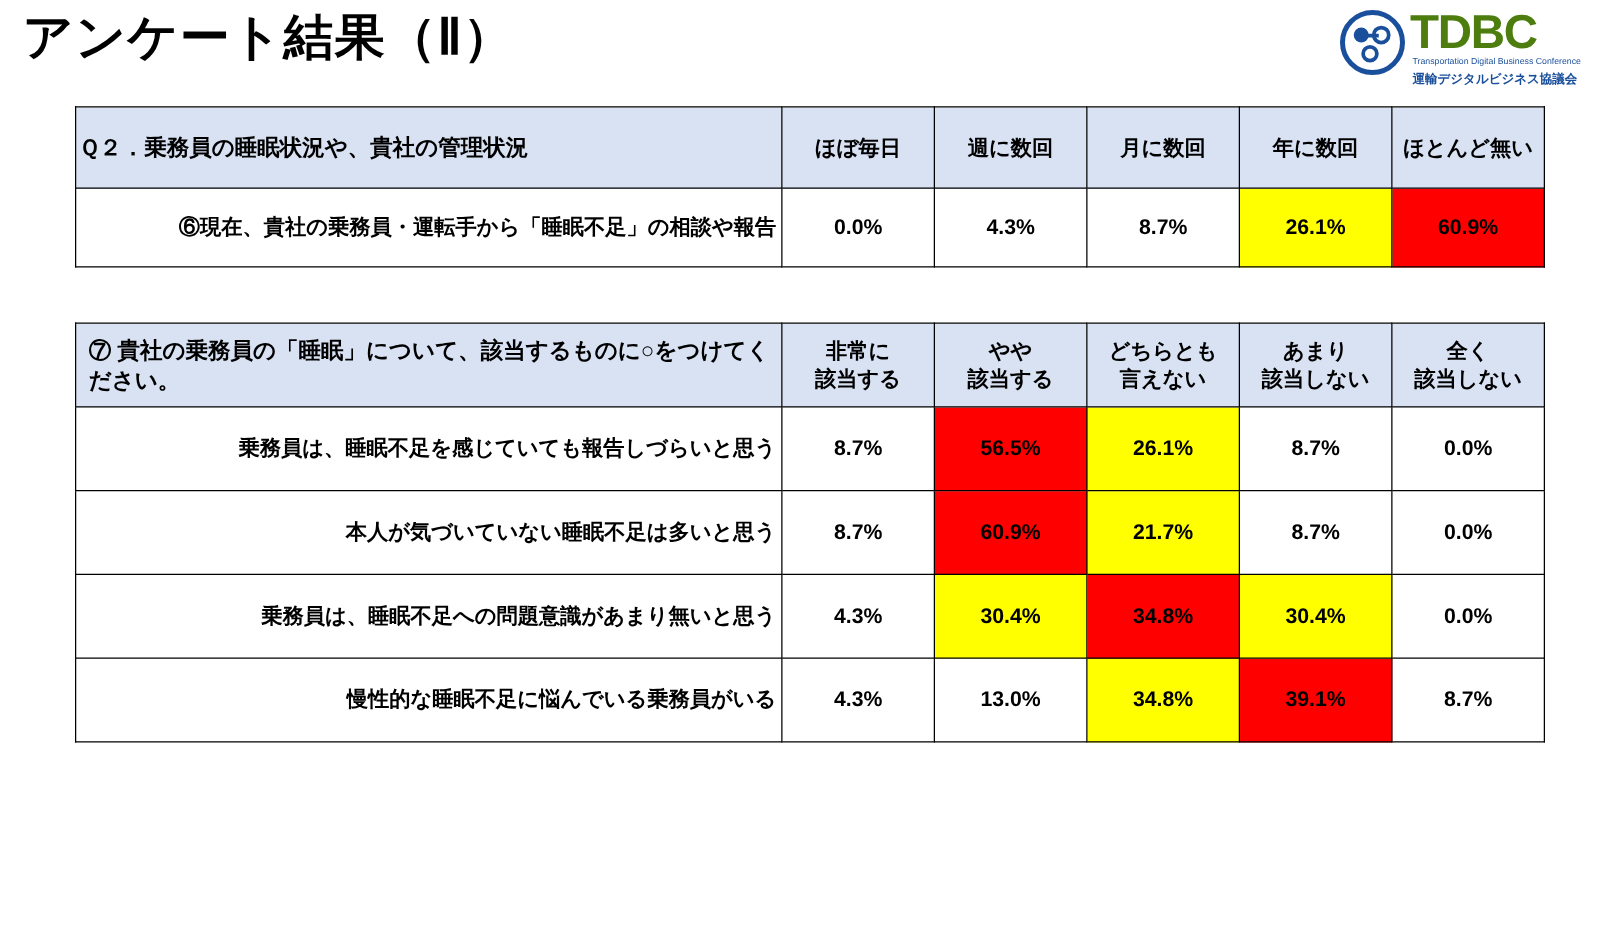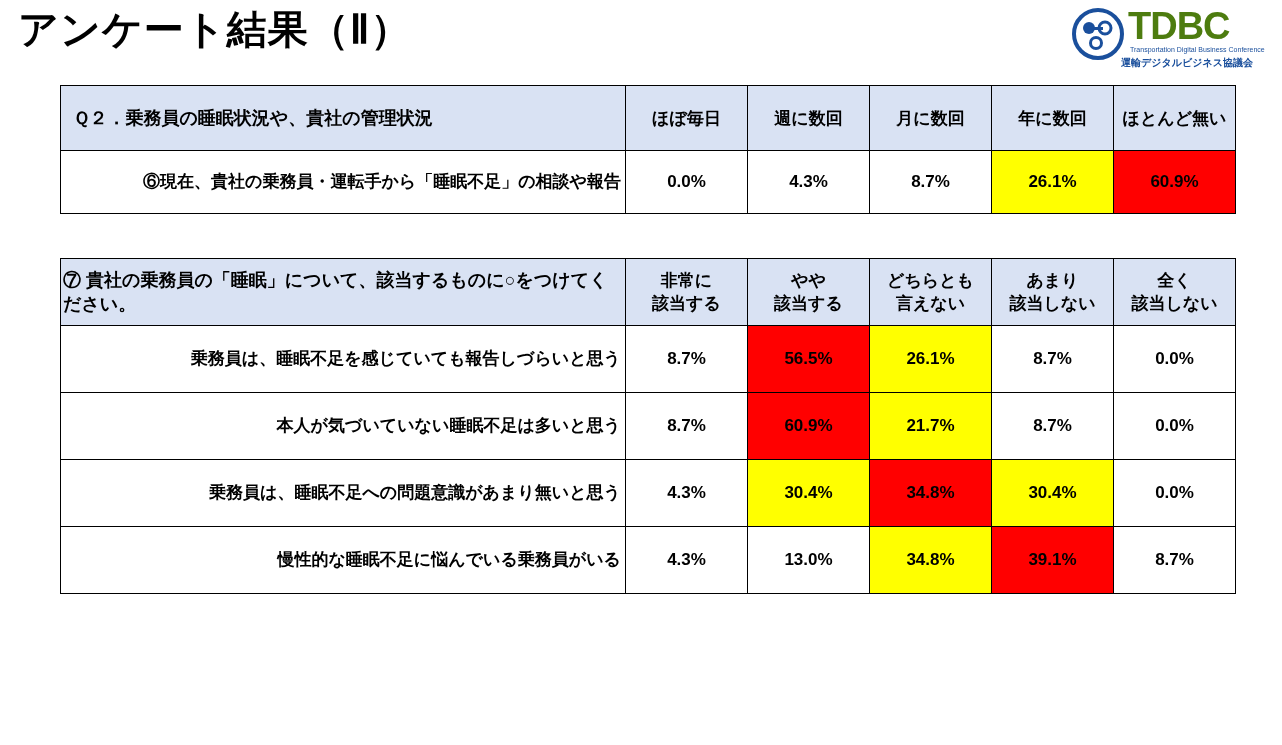--- a/index.html
+++ b/index.html
@@ -58,21 +58,21 @@
     position: absolute;
     left: 58px;
     top: 40px;
     font-size: 7px;
     color: #1a4f9c;
     letter-spacing: 0px;
     white-space: nowrap;
   }
   .logo-sub2 {
     position: absolute;
-    left: 49px;
+    left: 58px;
     top: 50px;
     font-size: 10px;
     color: #1a4f9c;
     font-weight: bold;
     white-space: nowrap;
   }
 
   
   table {
     border-collapse: collapse;
@@ -111,42 +111,42 @@
   #table1 .c0 { width: 565px; }
   #table1 .c1 { width: 122px; }
   #table1 .c2 { width: 122px; }
   #table1 .c3 { width: 122px; }
   #table1 .c4 { width: 122px; }
   #table1 .c5 { width: 122px; }
   #table1 .hdr-row td { height: 60px; }
   #table1 .data-row td { height: 58px; }
   #table1 .hdr.q-label {
     text-align: left;
-    padding-left: 12px;
+    padding-left: 2px;
     font-size: 18px;
   }
 
   
   #table2 {
     position: absolute;
     left: 60px;
     top: 258px;
     width: 1175px;
   }
   #table2 .c0 { width: 565px; }
   #table2 .c1 { width: 122px; }
   #table2 .c2 { width: 122px; }
   #table2 .c3 { width: 122px; }
   #table2 .c4 { width: 122px; }
   #table2 .c5 { width: 122px; }
   #table2 .hdr-row td { height: 62px; }
   #table2 .data-row td { height: 62px; }
   #table2 .hdr.q-label {
     text-align: left;
-    padding-left: 2px;
+    padding-left: 10px;
     font-size: 18px;
   }
   .nowrap-sub { display: block; }
 </style>
 </head>
 <body>
 
 <div class="slide-title">アンケート結果（Ⅱ）</div>
 
 <div class="logo">

